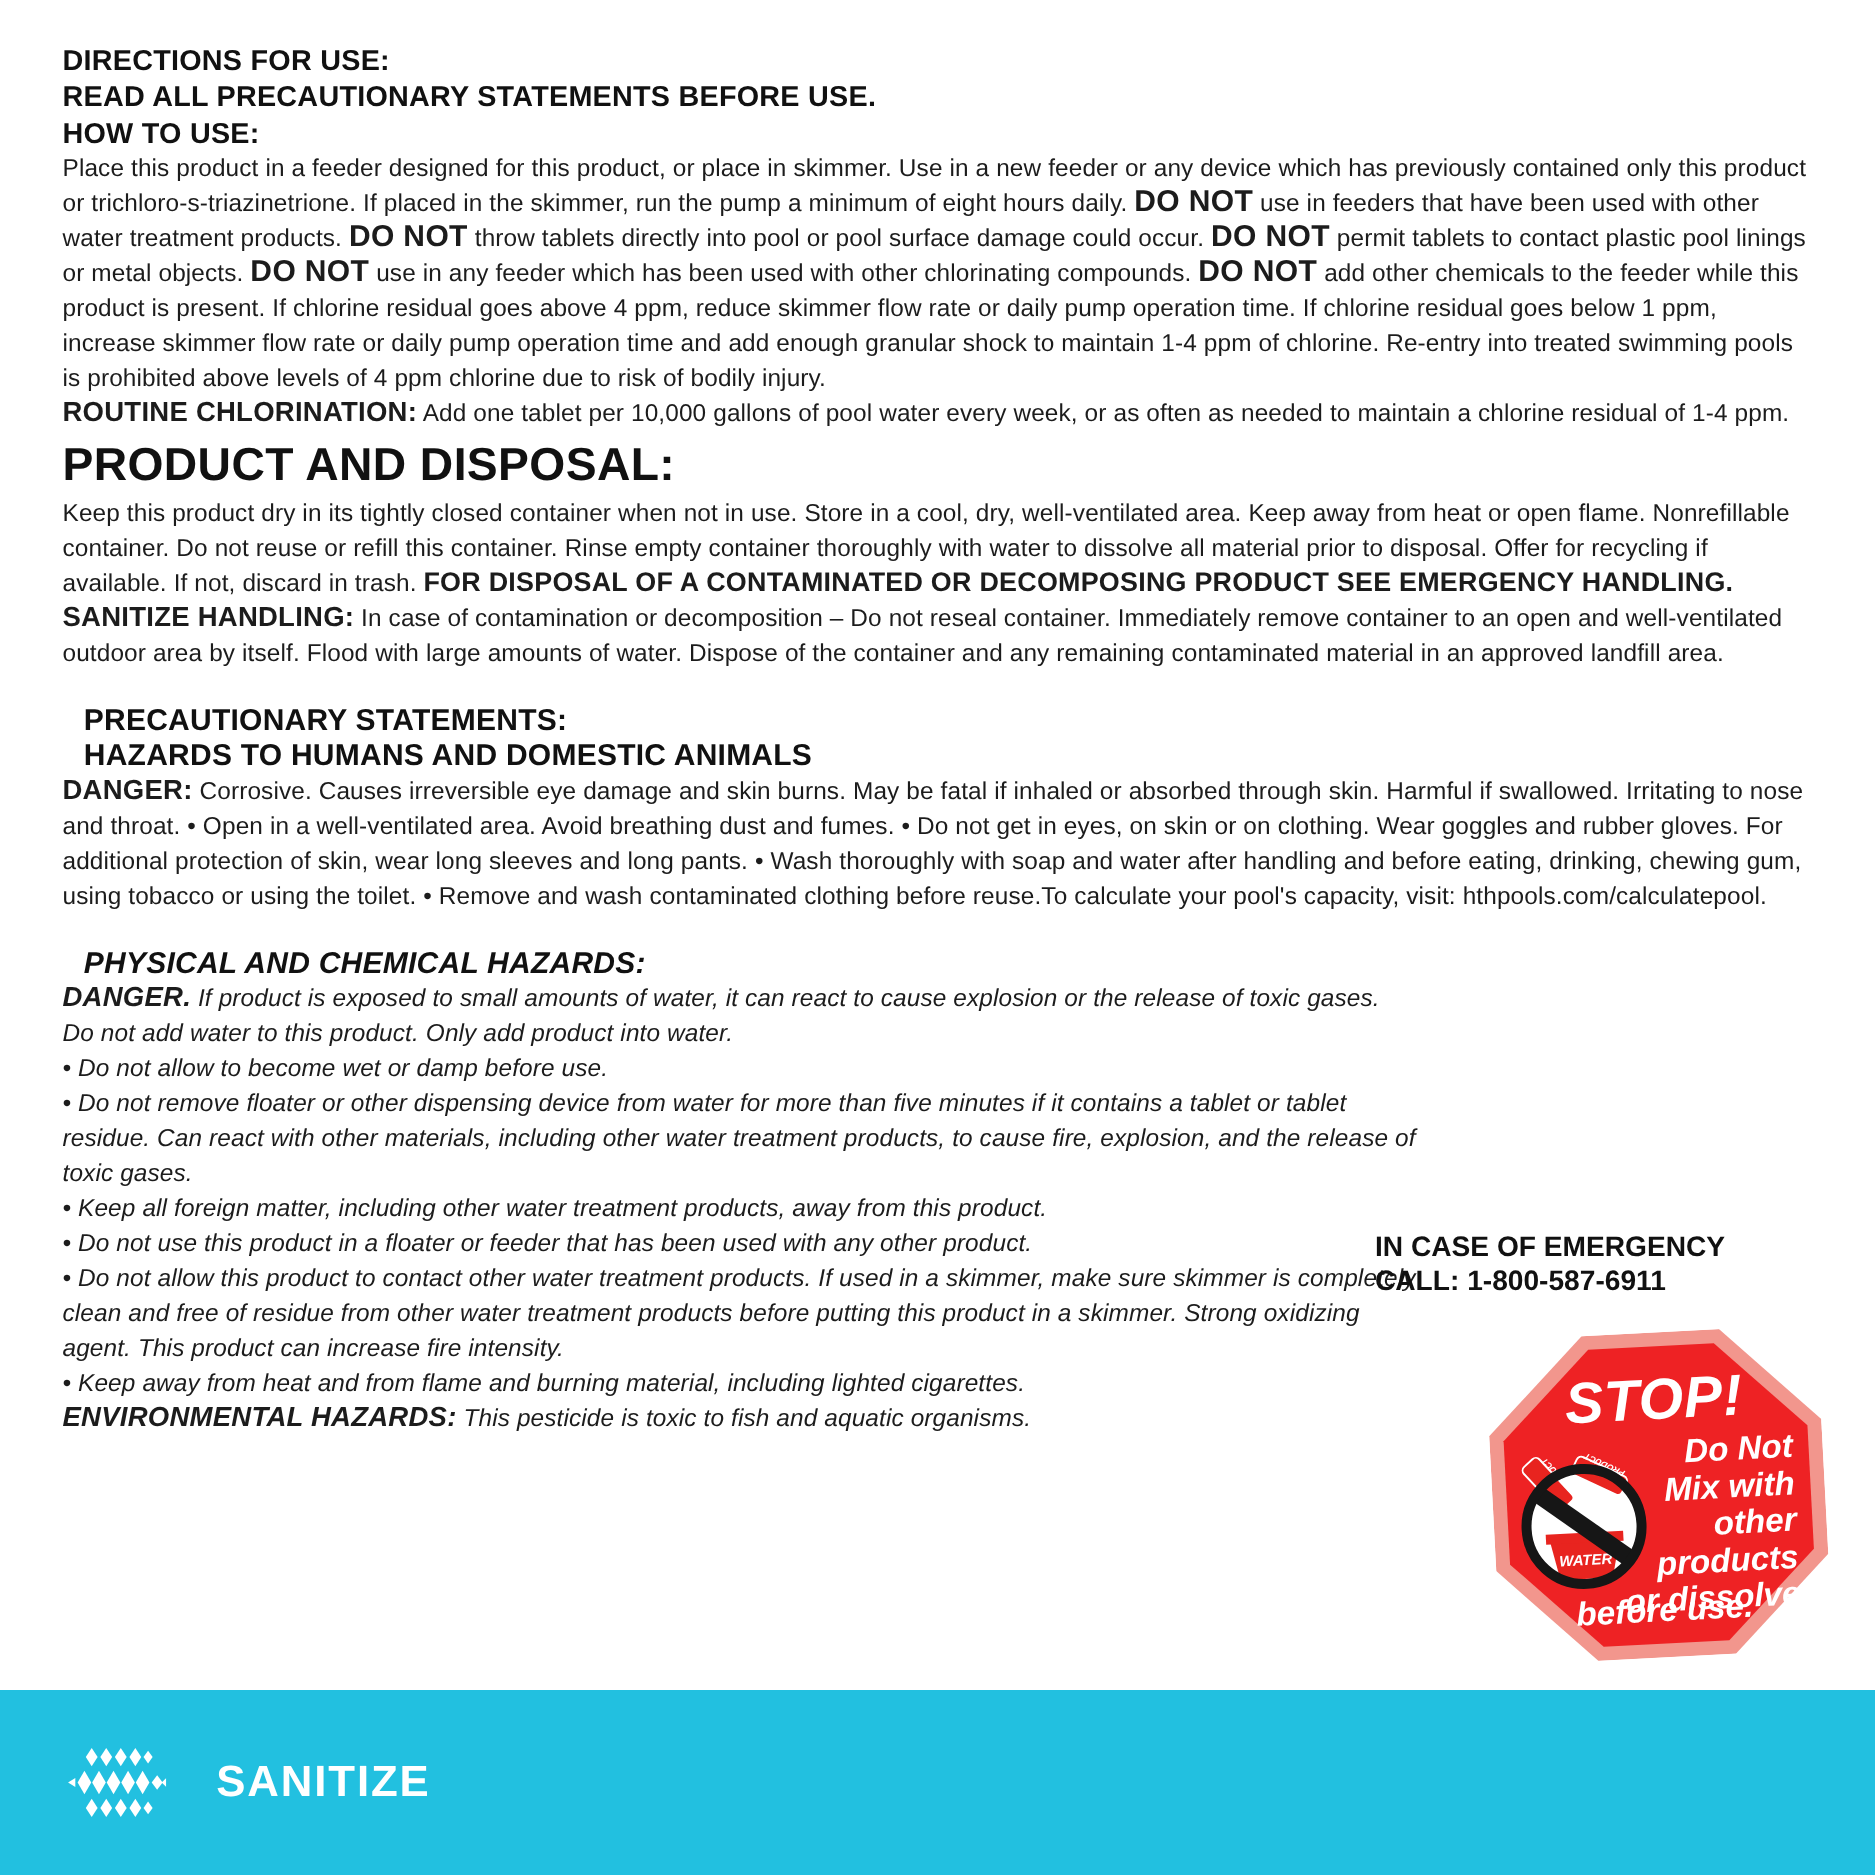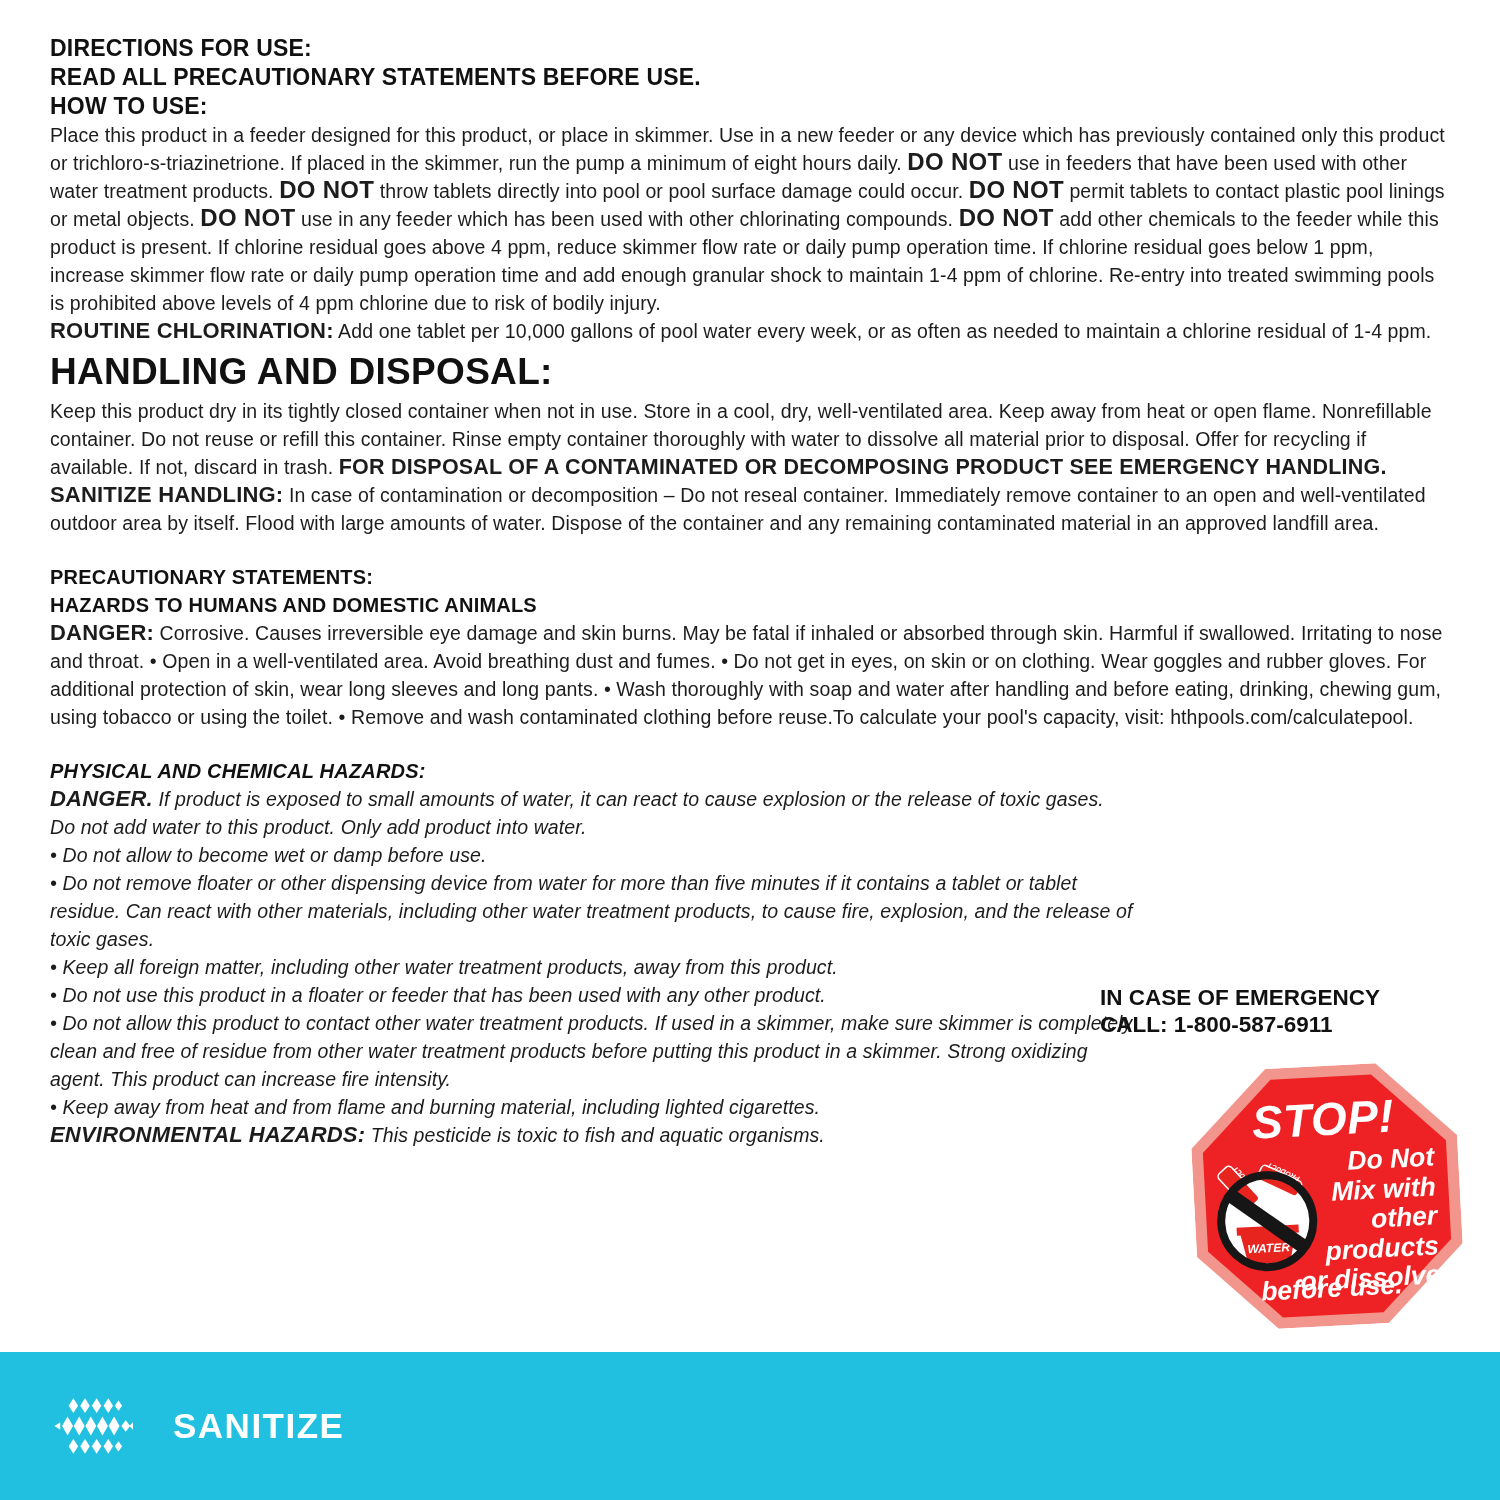--- a/index.html
+++ b/index.html
@@ -2,21 +2,21 @@
 <html><head>
 <meta charset="utf-8">
 <style>
   html,body{margin:0;padding:0;background:#ffffff;}
   .page{position:relative;width:1500px;height:1500px;background:#ffffff;overflow:hidden;
         color:#1c1c1c;font-family:"Liberation Sans",sans-serif;}
   .content{position:absolute;left:50px;top:34px;width:1398px;}
   p{margin:0;}
   .body{font-size:19.5px;line-height:28px;letter-spacing:0.1px;color:#1c1c1c;}
   .h-small{font-size:23px;font-weight:bold;line-height:29px;letter-spacing:0.2px;color:#111;}
-  .h-mid{font-size:20px;font-weight:bold;line-height:28px;letter-spacing:0.2px;color:#111;}
+  .h-mid{font-size:24px;font-weight:bold;line-height:28px;letter-spacing:0.2px;color:#111;margin-left:17px;}
   .h-big{font-size:37px;font-weight:bold;line-height:46px;margin:4px 0 2px 0;letter-spacing:0.3px;color:#111;}
   .donot{font-size:24px;font-weight:bold;line-height:1;letter-spacing:0.3px;}
   .inline-h{font-size:22px;font-weight:bold;line-height:1;letter-spacing:0.2px;}
   .inline-caps{font-size:21.5px;font-weight:bold;line-height:1;letter-spacing:0.2px;}
   .gap26{height:26px;}
   .physical{width:1088px;font-style:italic;}
   .emg{position:absolute;top:984px;right:50px;width:350px;text-align:left;
        font-size:22.5px;font-weight:bold;line-height:27px;color:#111;}
   .badge{position:absolute;top:1066px;right:40px;width:266px;height:260px;transform:rotate(-3deg);}
   .badge svg.oct{position:absolute;left:0;top:0;width:266px;height:260px;}
@@ -39,21 +39,21 @@
   <div class="content">
 
     <p class="h-small">DIRECTIONS FOR USE:</p>
     <p class="h-small">READ ALL PRECAUTIONARY STATEMENTS BEFORE USE.</p>
     <p class="h-small">HOW TO USE:</p>
 
     <p class="body"><span>Place this product in a feeder designed for this product, or place in skimmer. Use in a new feeder or any device which has previously contained only this product or trichloro-s-triazinetrione. If placed in the skimmer, run the pump a minimum of eight hours daily. </span><b class="donot">DO NOT</b><span> use in feeders that have been used with other water treatment products. </span><b class="donot">DO NOT</b><span> throw tablets directly into pool or pool surface damage could occur. </span><b class="donot">DO NOT</b><span> permit tablets to contact plastic pool linings or metal objects. </span><b class="donot">DO NOT</b><span> use in any feeder which has been used with other chlorinating compounds. </span><b class="donot">DO NOT</b><span> add other chemicals to the feeder while this product is present. If chlorine residual goes above 4 ppm, reduce skimmer flow rate or daily pump operation time. If chlorine residual goes below 1 ppm, increase skimmer flow rate or daily pump operation time and add enough granular shock to maintain 1-4 ppm of chlorine. Re-entry into treated swimming pools is prohibited above levels of 4 ppm chlorine due to risk of bodily injury.</span></p>
 
     <p class="body"><b class="inline-h">ROUTINE CHLORINATION:</b><span> Add one tablet per 10,000 gallons of pool water every week, or as often as needed to maintain a chlorine residual of 1-4 ppm.</span></p>
 
-    <p class="h-big">HANDLING AND DISPOSAL:</p>
+    <p class="h-big">PRODUCT AND DISPOSAL:</p>
     <p class="body"><span>Keep this product dry in its tightly closed container when not in use. Store in a cool, dry, well-ventilated area. Keep away from heat or open flame. Nonrefillable container. Do not reuse or refill this container. Rinse empty container thoroughly with water to dissolve all material prior to disposal. Offer for recycling if available. If not, discard in trash. </span><b class="inline-caps">FOR DISPOSAL OF A CONTAMINATED OR DECOMPOSING PRODUCT SEE EMERGENCY HANDLING.</b></p>
     <p class="body"><b class="inline-h">SANITIZE HANDLING:</b><span> In case of contamination or decomposition – Do not reseal container. Immediately remove container to an open and well-ventilated outdoor area by itself. Flood with large amounts of water. Dispose of the container and any remaining contaminated material in an approved landfill area.</span></p>
 
     <div class="gap26"></div>
 
     <p class="h-mid">PRECAUTIONARY STATEMENTS:</p>
     <p class="h-mid">HAZARDS TO HUMANS AND DOMESTIC ANIMALS</p>
     <p class="body"><b class="inline-h">DANGER:</b><span> Corrosive. Causes irreversible eye damage and skin burns. May be fatal if inhaled or absorbed through skin. Harmful if swallowed. Irritating to nose and throat. • Open in a well-ventilated area. Avoid breathing dust and fumes. • Do not get in eyes, on skin or on clothing. Wear goggles and rubber gloves. For additional protection of skin, wear long sleeves and long pants. • Wash thoroughly with soap and water after handling and before eating, drinking, chewing gum, using tobacco or using the toilet. • Remove and wash contaminated clothing before reuse.To calculate your pool's capacity, visit: hthpools.com/calculatepool.</span></p>
 
     <div class="gap26"></div>

